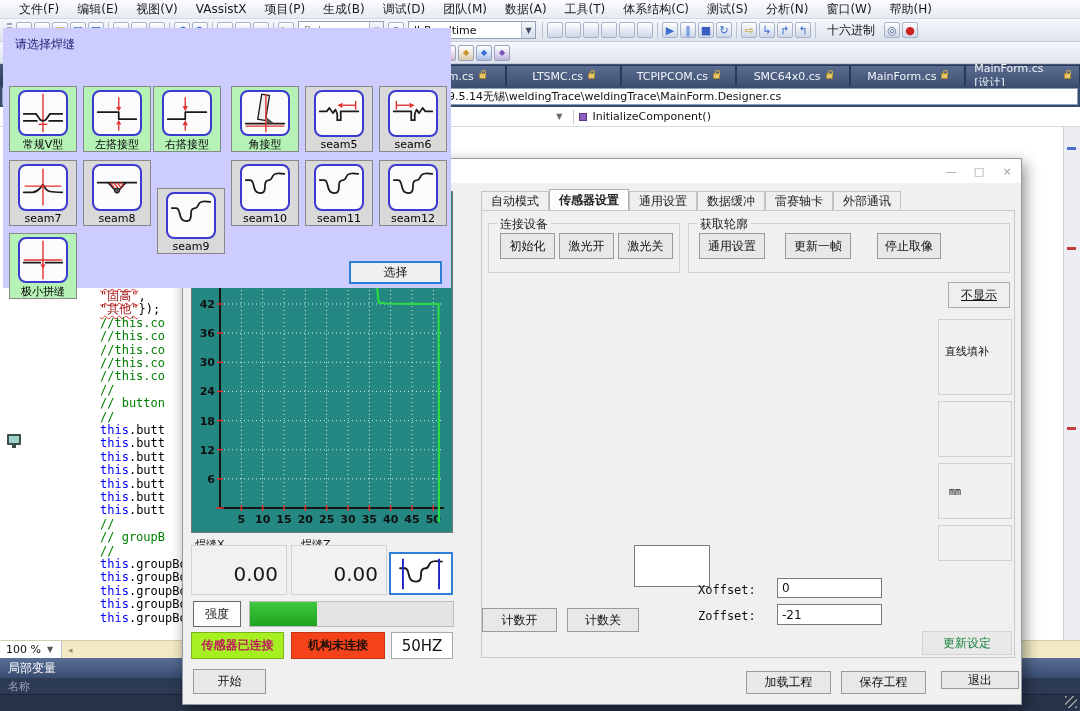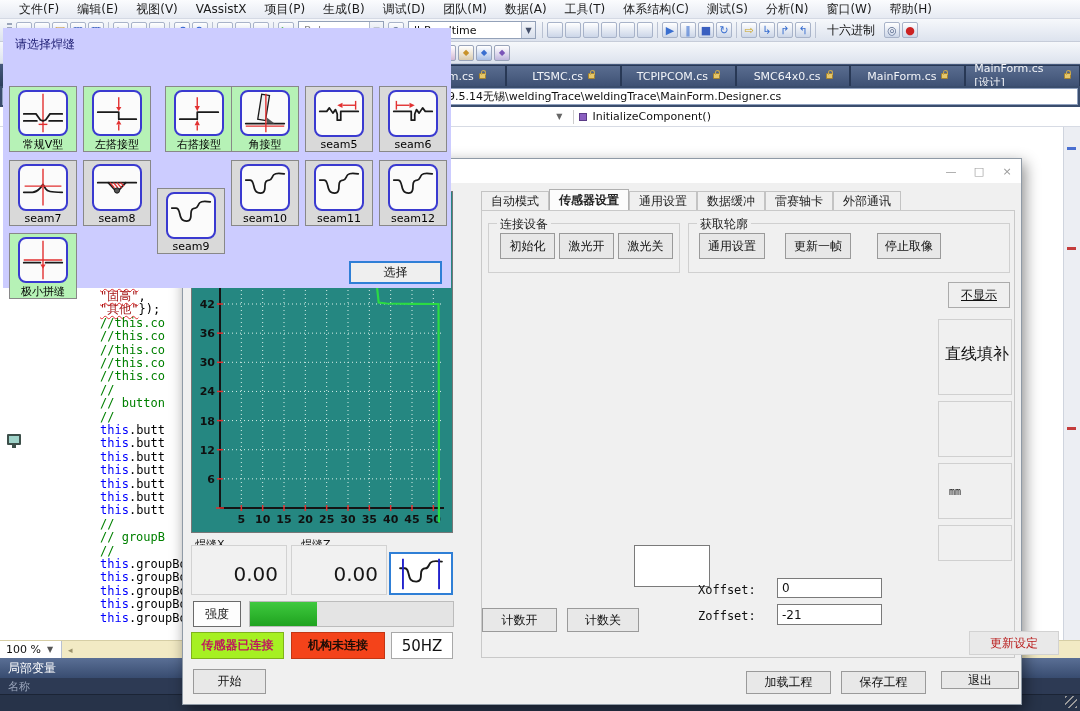--- a/index.html
+++ b/index.html
@@ -68,21 +68,21 @@
 .console-ico{width:13px;height:13px;background:#1d1d1d;border:1px solid #555;color:#d8d8d8;font-size:8px;display:flex;align-items:center;justify-content:center;flex:none;}
 #console-body{color:#cfcfcf;font-family:"DejaVu Sans Mono","Liberation Mono",monospace;font-size:11px;line-height:13px;padding:2px 0 0 2px;white-space:pre;}
 
 #app-win{left:182px;top:158px;width:840px;height:547px;}
 #app-title{height:24px;background:#fff;}
 .grpbox{position:absolute;border:1px solid #d0d0d0;background:#f0f0f0;}
 .grp-label{position:absolute;top:-8px;left:8px;background:#f0f0f0;padding:0 3px;font-size:12px;color:#1a1a1a;}
 .btn{position:absolute;background:#e8e8e8;border:1px solid #9a9a9a;display:flex;align-items:center;justify-content:center;
   font-size:12px;color:#111;}
 .btn.light{background:#efefef;border-color:#ababab;text-decoration:underline;}
-.btn.disabled{background:#e9e9e9;border-color:#d2d2d2;color:#b91c1c;margin-left:47px;}
+.btn.disabled{background:#e9e9e9;border-color:#d2d2d2;color:#15803d;}
 #app-tabs{position:absolute;left:298px;top:30px;height:22px;display:flex;align-items:flex-end;}
 .app-tab{height:20px;padding:0 9px;display:flex;align-items:center;background:#efefef;border:1px solid #c3c3c3;
   border-bottom:none;font-size:12px;color:#222;}
 .app-tab.active{height:22px;background:#fcfcfc;font-weight:bold;border-color:#b0b0b0;}
 #tab-page{position:absolute;left:298px;top:51px;width:534px;height:448px;background:#f0f0f0;border:1px solid #c9c9c9;}
 #chart-panel{position:absolute;left:8px;top:32px;width:262px;height:342px;background:#258781;border:1px solid #777;}
 .readout-box{position:absolute;width:96px;height:50px;background:#f1f1f1;border:1px solid #d2d2d2;}
 .readout-val{position:absolute;right:8px;bottom:8px;font-size:20px;color:#161616;}
 .readout-label{position:absolute;font-size:11px;color:#111;background:#f0f0f0;padding:0 2px;}
 #progress-track{position:absolute;left:66px;top:442px;width:205px;height:26px;background:#e4e4e4;border:1px solid #bcbcbc;}
@@ -416,21 +416,21 @@
 
       <div class="grpbox" style="left:206px;top:12px;width:322px;height:50px">
         <span class="grp-label">获取轮廓</span>
       </div>
       <div class="btn" style="left:217px;top:22px;width:66px;height:26px">通用设置</div>
       <div class="btn" style="left:303px;top:22px;width:66px;height:26px">更新一帧</div>
       <div class="btn" style="left:395px;top:22px;width:64px;height:26px">停止取像</div>
 
       <div class="btn light" style="left:466px;top:71px;width:62px;height:26px">不显示</div>
       <div class="grpbox" style="left:456px;top:108px;width:74px;height:76px">
-        <span style="position:absolute;left:6px;top:24px;font-size:16px">直线填补</span>
+        <span style="position:absolute;left:6px;top:24px;font-size:11px">直线填补</span>
       </div>
       <div class="grpbox" style="left:456px;top:190px;width:74px;height:56px"></div>
       <div class="grpbox" style="left:456px;top:252px;width:74px;height:56px">
         <span style="position:absolute;left:10px;top:22px;font-size:10px" class="mono">mm</span>
       </div>
       <div class="grpbox" style="left:456px;top:314px;width:74px;height:36px"></div>
 
       <div class="textbox" style="left:152px;top:334px;width:76px;height:42px"></div>
 
       <span class="mono" style="position:absolute;left:216px;top:372px;font-size:12px">Xoffset:</span>
@@ -503,21 +503,21 @@
               <svg width="44" height="42" viewBox="0 0 48 48">
                 <path class="k" d="M2 23 L26 23 L26 31 L46 31"></path>
                 <line class="r" x1="26" y1="6" x2="26" y2="17"></line>
                 <path class="rf" d="M23 17 L29 17 L26 22 Z"></path>
                 <line class="r" x1="26" y1="44" x2="26" y2="37"></line>
                 <path class="rf" d="M23 37 L29 37 L26 32 Z"></path>
               </svg>
             </div>
             <div class="seam-label">左搭接型</div>
           </div>
-          <div class="seam-btn hl" style="left: 156px; top: 0px; text-align: center;">
+          <div class="seam-btn hl" style="left: 144px; top: 0px; text-align: center;">
             <div class="seam-ico">
               <svg width="44" height="42" viewBox="0 0 48 48">
                 <path class="k" d="M2 31 L22 31 L22 23 L46 23"></path>
                 <line class="r" x1="22" y1="6" x2="22" y2="16"></line>
                 <path class="rf" d="M19 16 L25 16 L22 22 Z"></path>
                 <line class="r" x1="22" y1="44" x2="22" y2="38"></line>
                 <path class="rf" d="M19 38 L25 38 L22 32 Z"></path>
               </svg>
             </div>
             <div class="seam-label">右搭接型</div>

